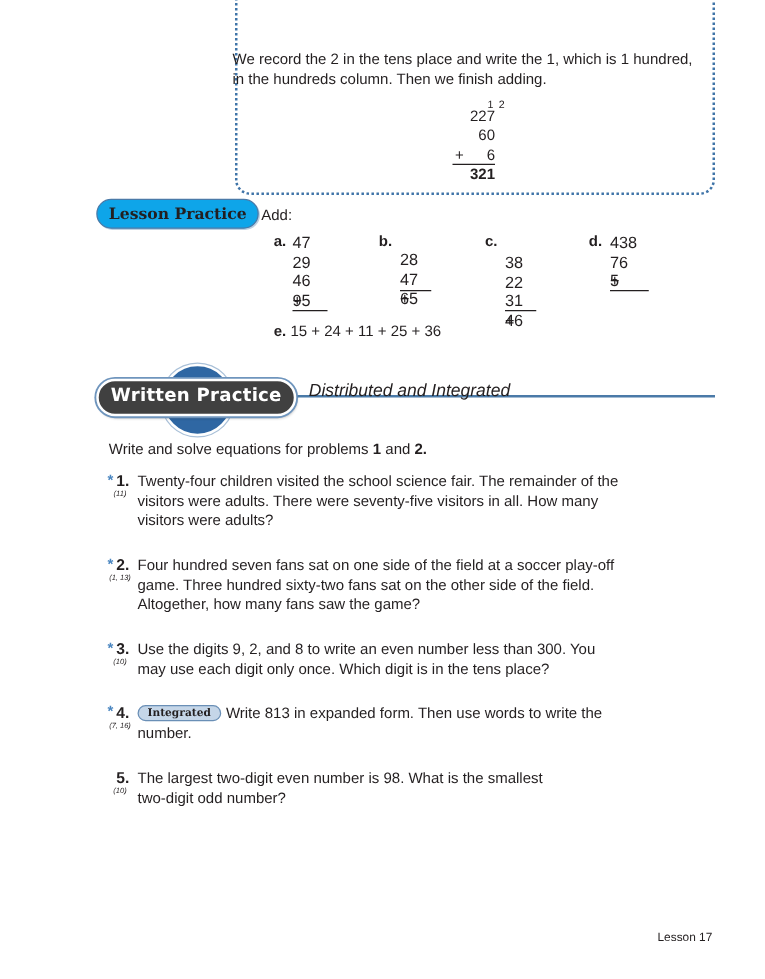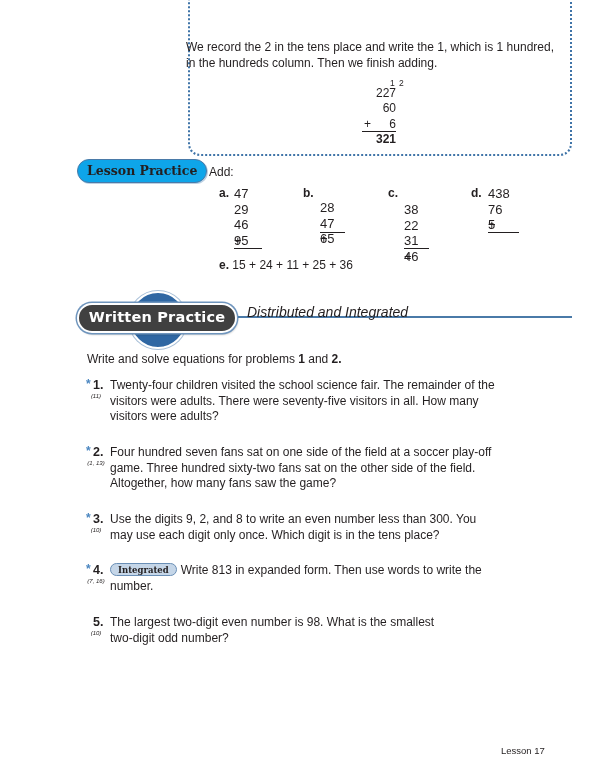--- a/index.html
+++ b/index.html
@@ -152,14 +152,14 @@
   <span class="p-ref">(7, 16)</span>
   <div class="p-text"><span class="represent">Integrated</span><span>Write 813 in expanded form. Then use words to write the number.</span></div>
 </div>
 
 <div class="problem" style="top:615px;">
   <span class="p-num">5.</span>
   <span class="p-ref">(10)</span>
   <div class="p-text" style="width:330px;">The largest two-digit even number is 98. What is the smallest two-digit odd number?</div>
 </div>
 
-<div class="footer" style="left:501px;">Lesson 17</div>
+<div class="footer" style="left:526px;">Lesson 17</div>
 <div class="footer" style="left:561px; font-weight:bold;margin-top:44px;">101</div>
 
 </body></html>

